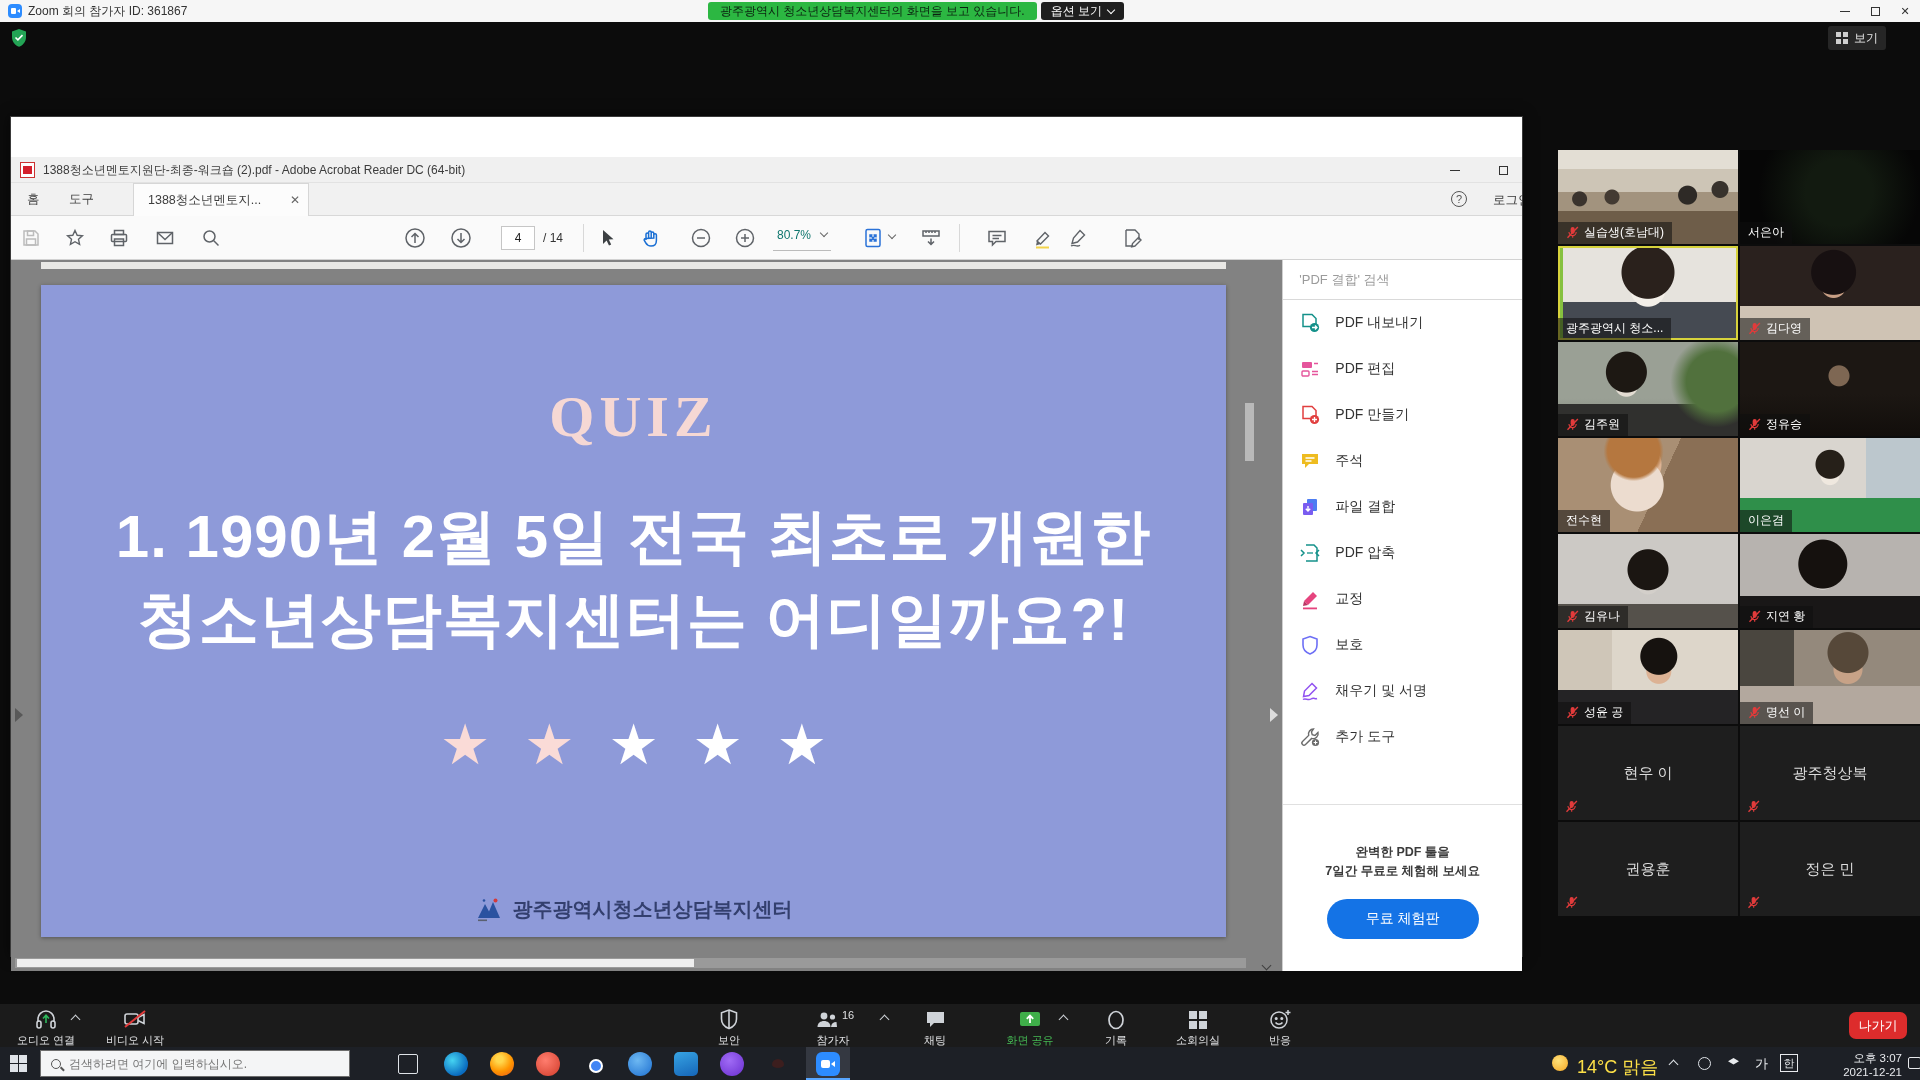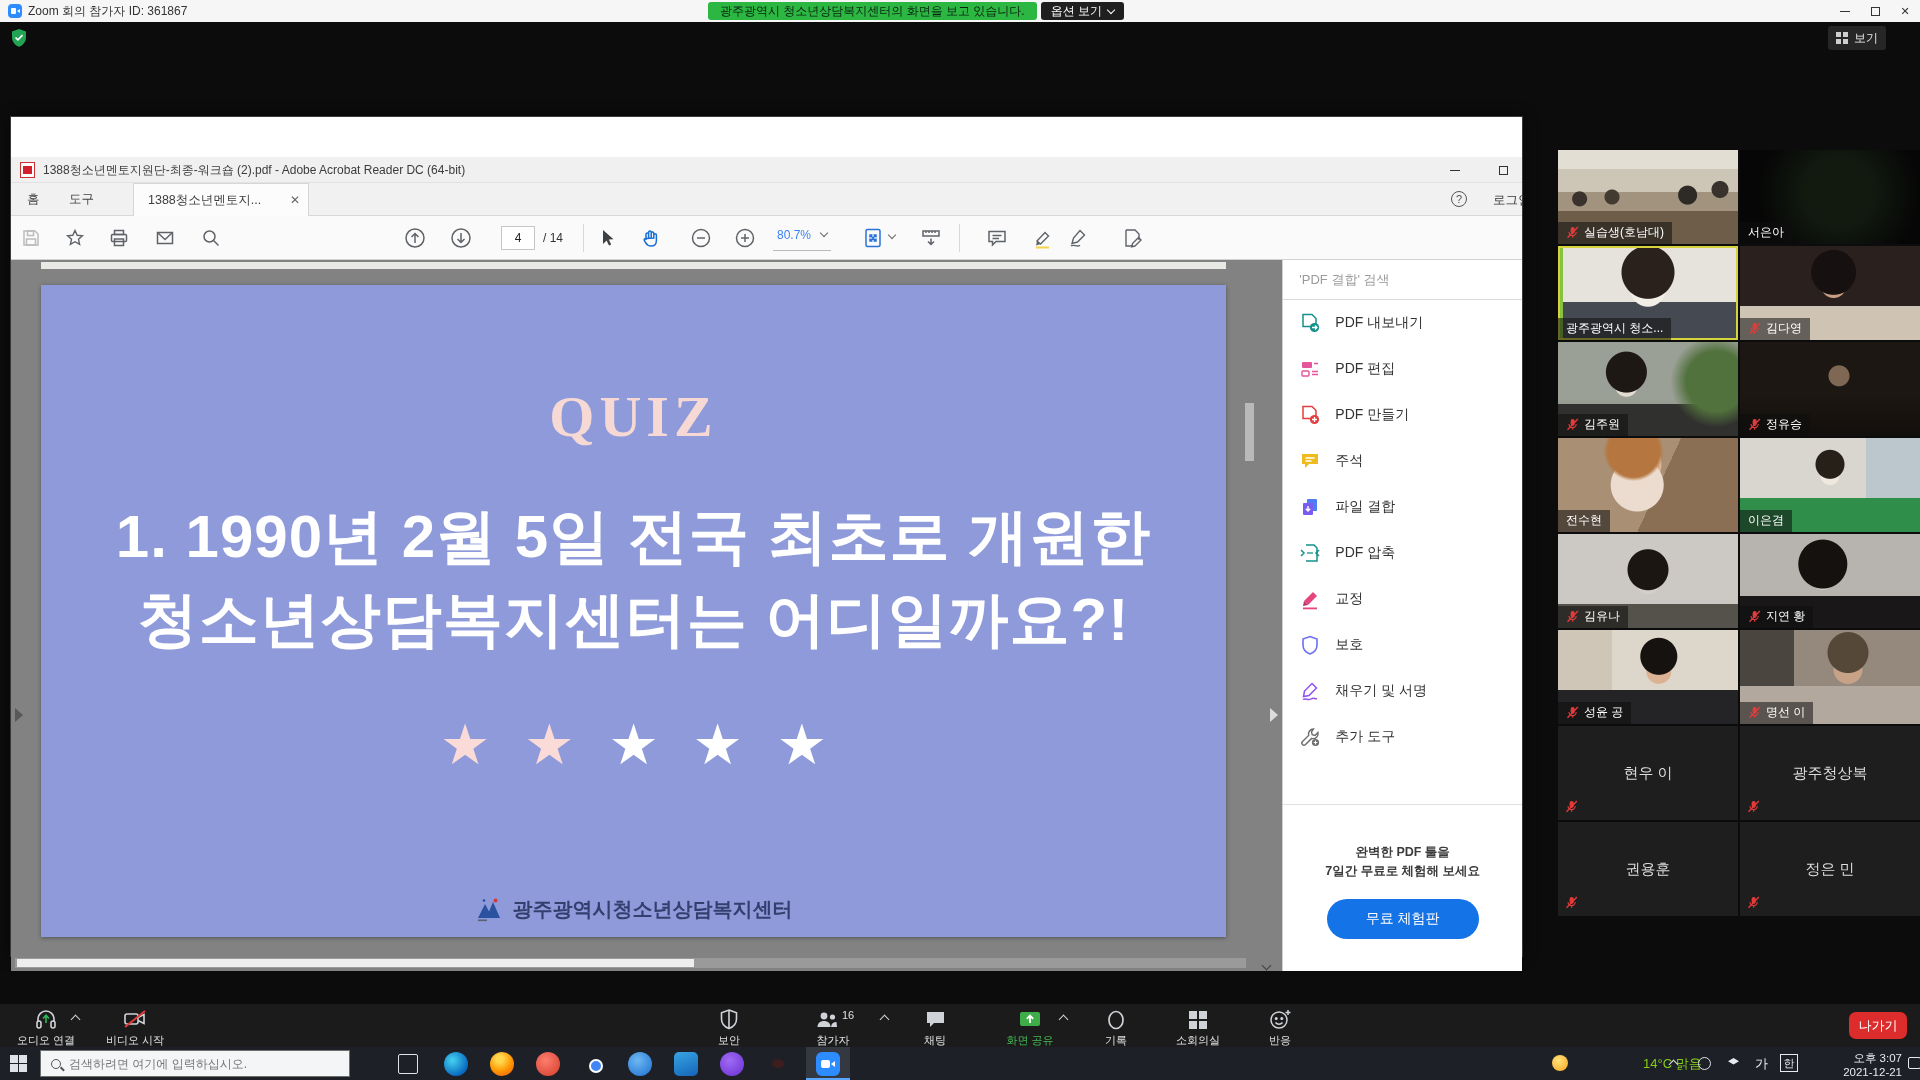--- a/index.html
+++ b/index.html
@@ -65,21 +65,21 @@
     border-radius:50%; color:#555; font-size:11px; display:flex; align-items:center; justify-content:center; }
   .login-cut { position:absolute; left:1482px; top:9px; width:30px; overflow:hidden; white-space:nowrap;
     color:#333; }
   .acro-tools { position:relative; height:44px; background:#fafafa; border-bottom:1px solid #d2d2d2; }
   .ti { position:absolute; top:10px; width:24px; height:24px; display:flex; align-items:center;
     justify-content:center; }
   .pg-input { position:absolute; left:490px; top:10px; width:34px; height:24px; border:1px solid #c6c6c6;
     background:#fff; text-align:center; font-size:12px; color:#222; font-family:inherit; }
   .pg-total { position:absolute; left:532px; top:15px; font-size:12px; color:#333; }
   .vdiv { position:absolute; top:8px; width:1px; height:28px; background:#d8d8d8; }
-  .zoomlvl { position:absolute; left:762px; top:12px; font-size:12px; color:#3b82f6; border-bottom:1px solid #bbb;
+  .zoomlvl { position:absolute; left:762px; top:12px; font-size:12px; color:#0f766e; border-bottom:1px solid #bbb;
     padding:0 4px 8px; display:flex; gap:10px; align-items:center; }
   .chev-dn-g { width:6px; height:6px; border-right:1.3px solid #666; border-bottom:1.3px solid #666;
     transform:rotate(45deg); margin-top:-4px; }
 
   
   .acro-body { display:flex; height:711px; }
   .docarea { position:relative; width:1273px; background:#828282; overflow:hidden; }
   .page-sliver { position:absolute; left:30px; top:2px; width:1185px; height:7px; background:#e9e8e5; }
   .slide { position:absolute; left:30px; top:25px; width:1185px; height:652px; background:#8e9ad9;
     box-shadow:0 1px 4px rgba(0,0,0,.35); }
@@ -189,21 +189,21 @@
   .zoomapp-wrap { position:absolute; left:806px; top:0; width:44px; height:33px; background:#343841;
     border-bottom:2px solid #58a6ff; cursor:pointer; }
   .zoomapp { position:absolute; left:10px; top:5px; width:24px; height:24px; border-radius:6px;
     background:#2d8cff; }
   .zoomapp::after { content:""; position:absolute; left:5px; top:8px; width:9px; height:8px; background:#fff;
     border-radius:2px; }
   .zoomapp::before { content:""; position:absolute; left:15px; top:9px; border-top:3px solid transparent;
     border-bottom:3px solid transparent; border-right:4px solid #fff; }
   .sun { position:absolute; left:1552px; top:8px; width:16px; height:16px; border-radius:50%;
     background:radial-gradient(circle at 40% 35%,#ffe27a,#f5a623); }
-  .wtxt { position:absolute; left:1643px; top:8px; font-size:13px; color:#84cc16; }
+  .wtxt { position:absolute; left:1577px; top:8px; font-size:18px; color:#fde047; }
   .tray-chev { position:absolute; left:1670px; top:14px; width:7px; height:7px;
     border-left:1.5px solid #dfe3e8; border-top:1.5px solid #dfe3e8; transform:rotate(45deg); cursor:pointer; }
   .tray-circ { position:absolute; left:1698px; top:10px; width:13px; height:13px; border:1.5px solid #dfe3e8;
     border-radius:50%; cursor:pointer; }
   .tray-dbx { position:absolute; left:1728px; top:11px; width:11px; height:11px; background:#e8eaed;
     clip-path:polygon(50% 0,100% 30%,50% 60%,0 30%); cursor:pointer; }
   .tray-dbx::after { content:""; position:absolute; left:1px; top:7px; width:9px; height:5px; background:#e8eaed;
     clip-path:polygon(50% 0,100% 60%,50% 100%,0 60%); }
   .ime-a { position:absolute; left:1755px; top:8px; font-size:13px; cursor:pointer; }
   .ime-b { position:absolute; left:1780px; top:7px; width:18px; height:18px; border:1px solid #e8eaed;

